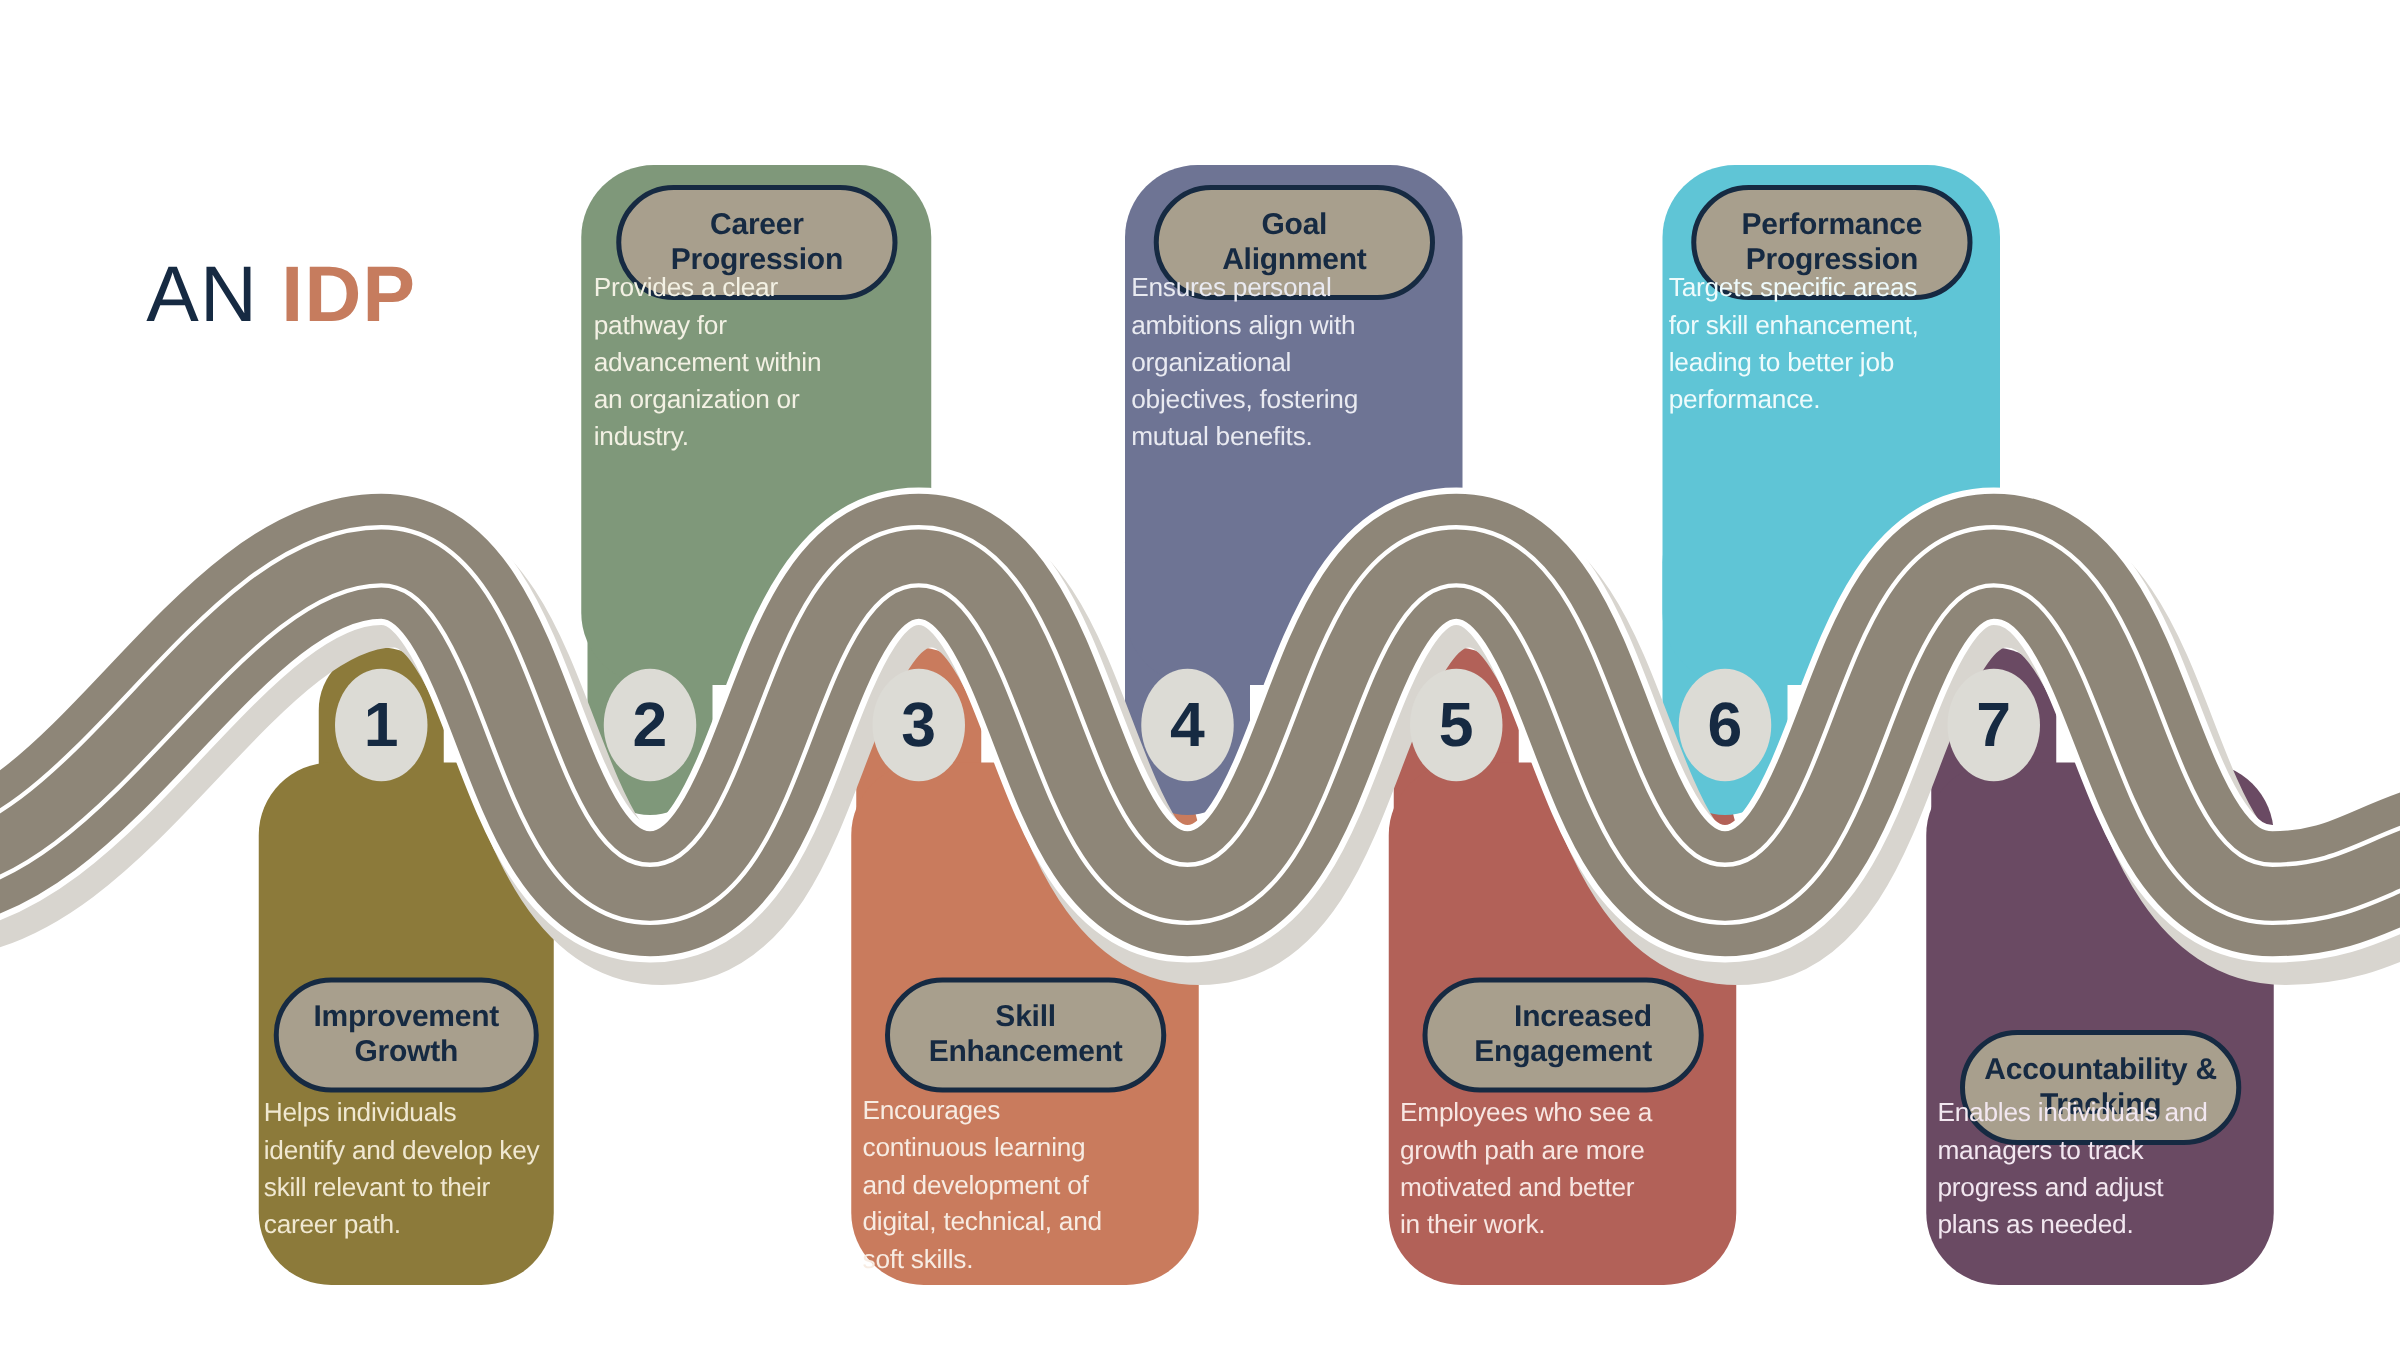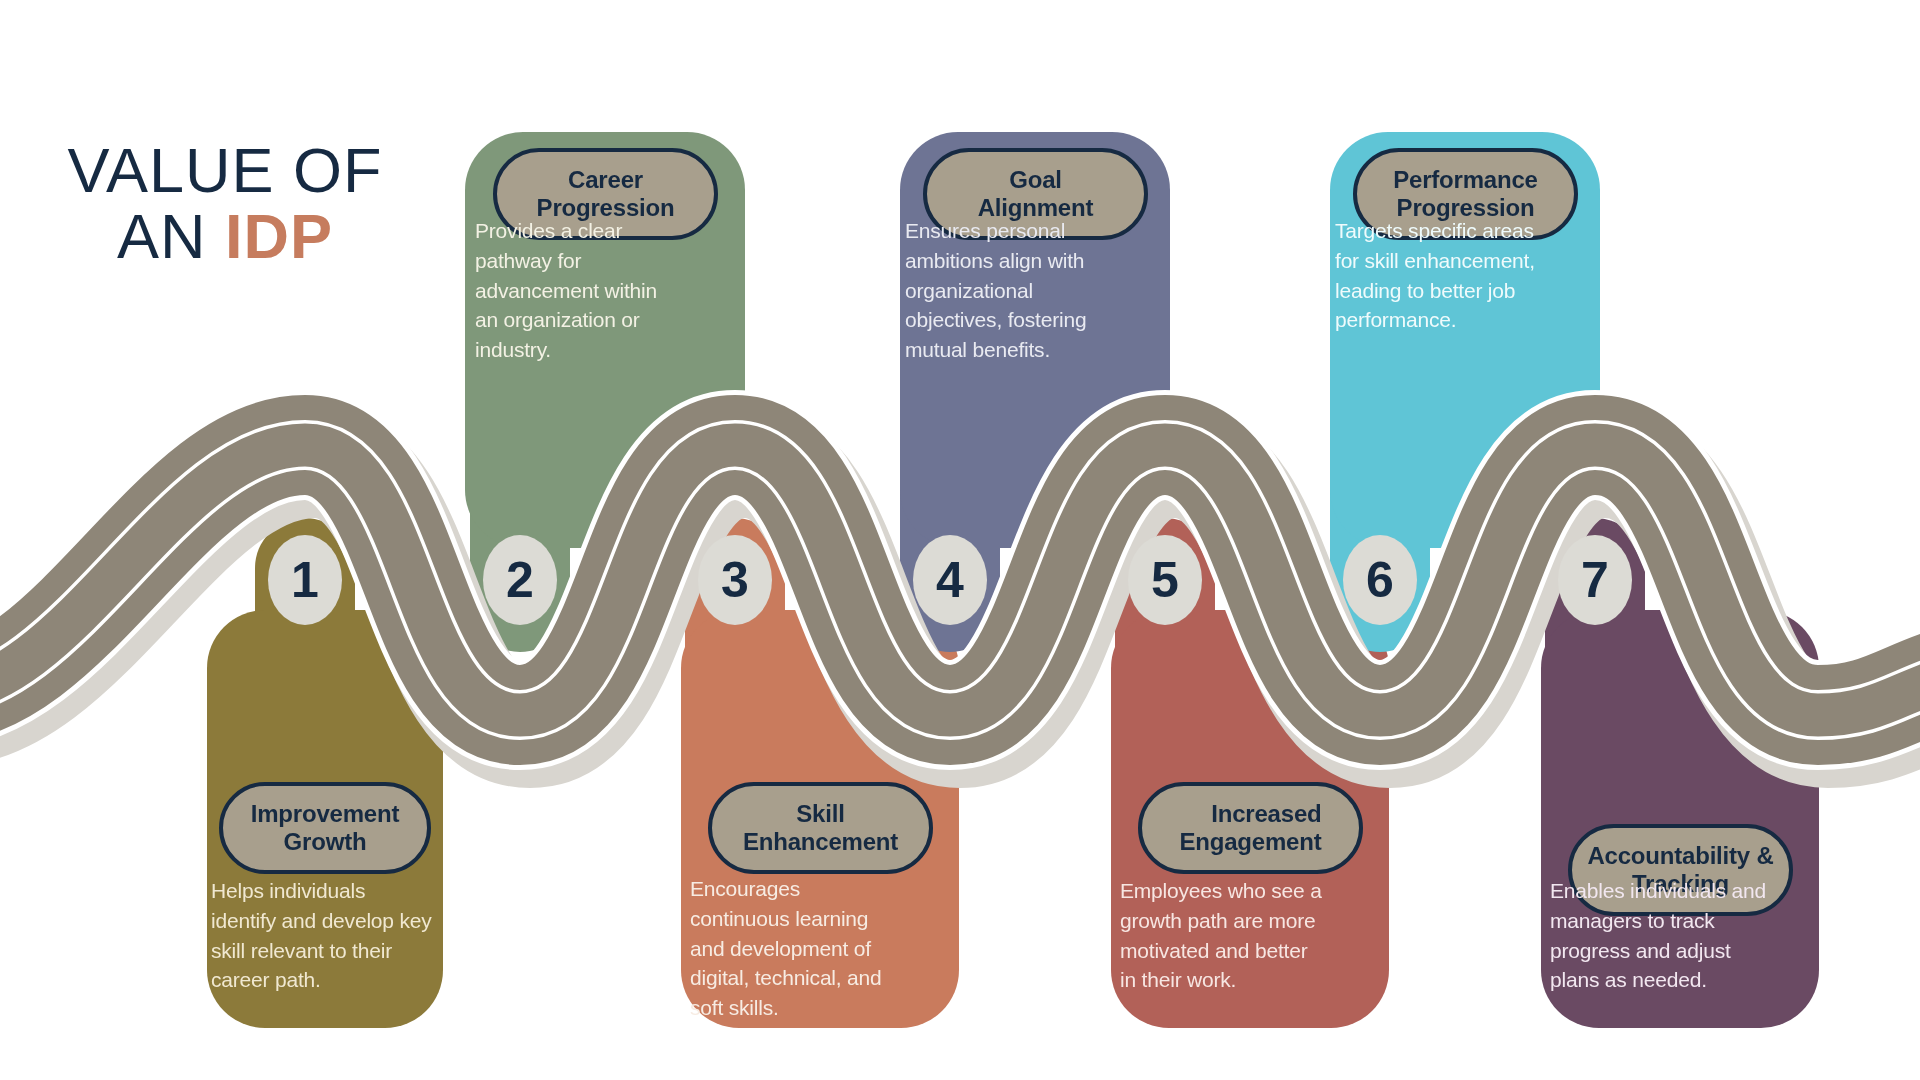--- a/index.html
+++ b/index.html
@@ -75,21 +75,21 @@
   .n1{left:268px;top:535px;} .n2{left:483px;top:535px;} .n3{left:698px;top:535px;}
   .n4{left:913px;top:535px;} .n5{left:1128px;top:535px;} .n6{left:1343px;top:535px;}
   .n7{left:1558px;top:535px;}
 </style>
 </head>
 <body>
 
 <div class="stage">
 
   <div class="headline">
-    <span>VALUE OF</span><br>
+    <br>
     <span>AN </span><span class="accent">IDP</span>
   </div>
 
   <div class="card c1" style="--cc: #8c7a3a; --tc: #f0e8d1;">
     <div class="neck"></div>
     <div class="bodybg"></div>
     <div class="pill">Improvement
 Growth</div>
     <p class="blurb">Helps individuals
 identify and develop key

